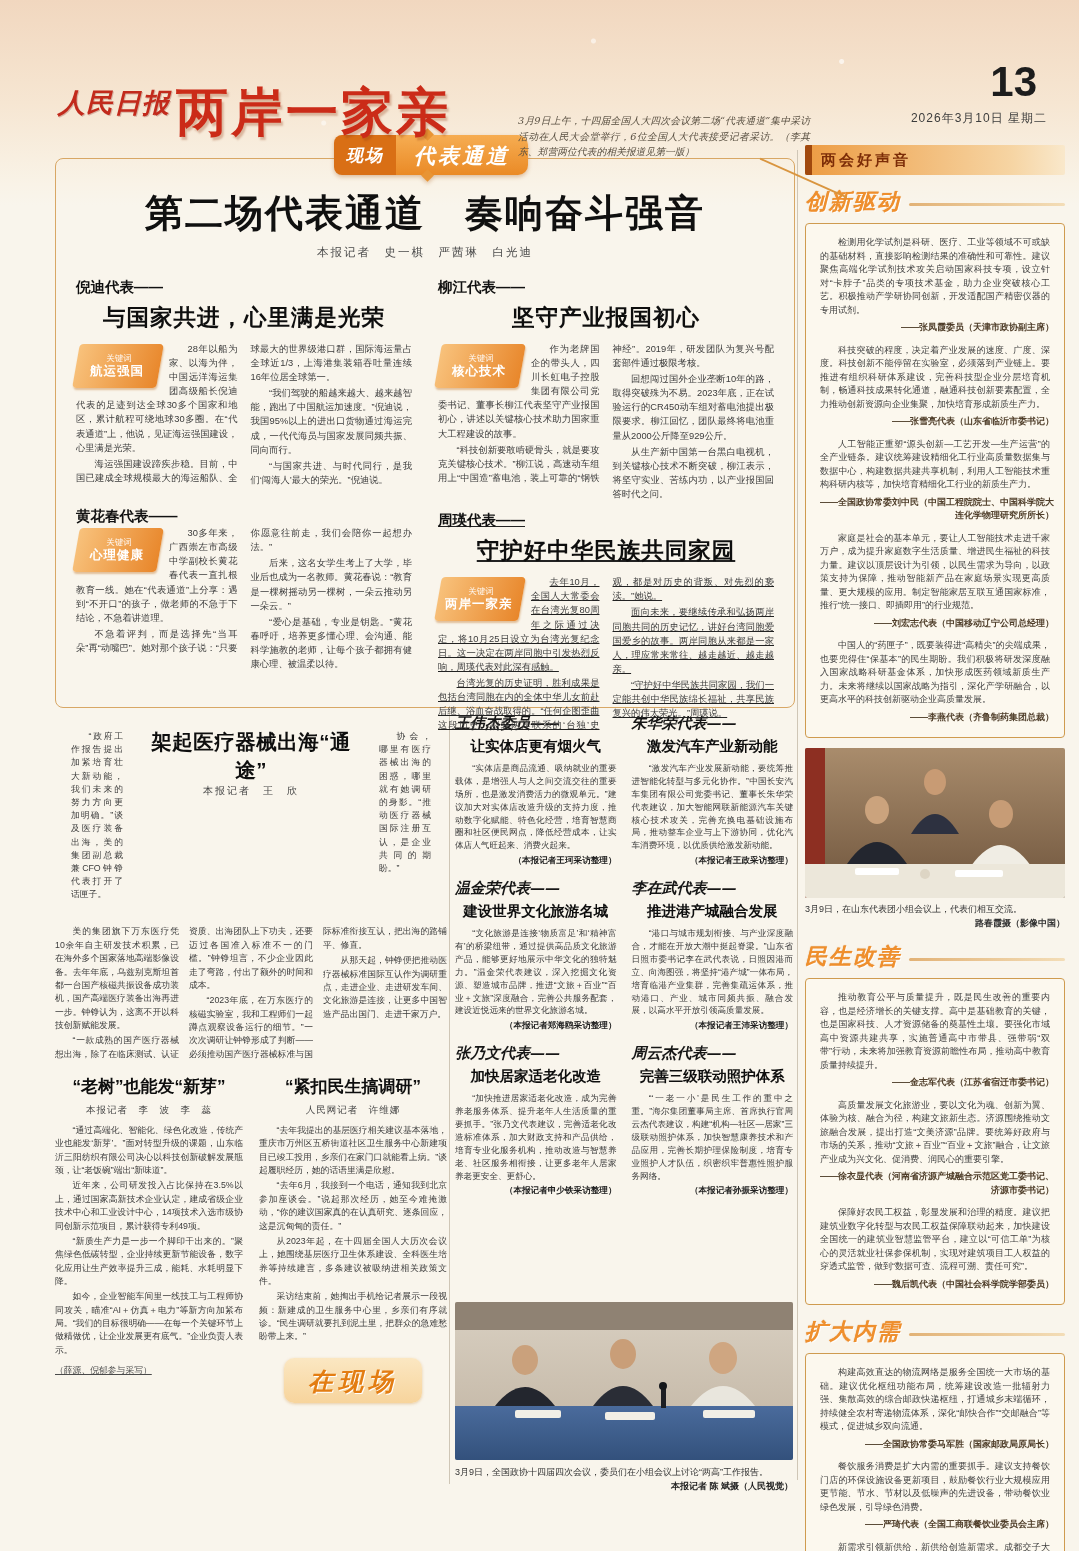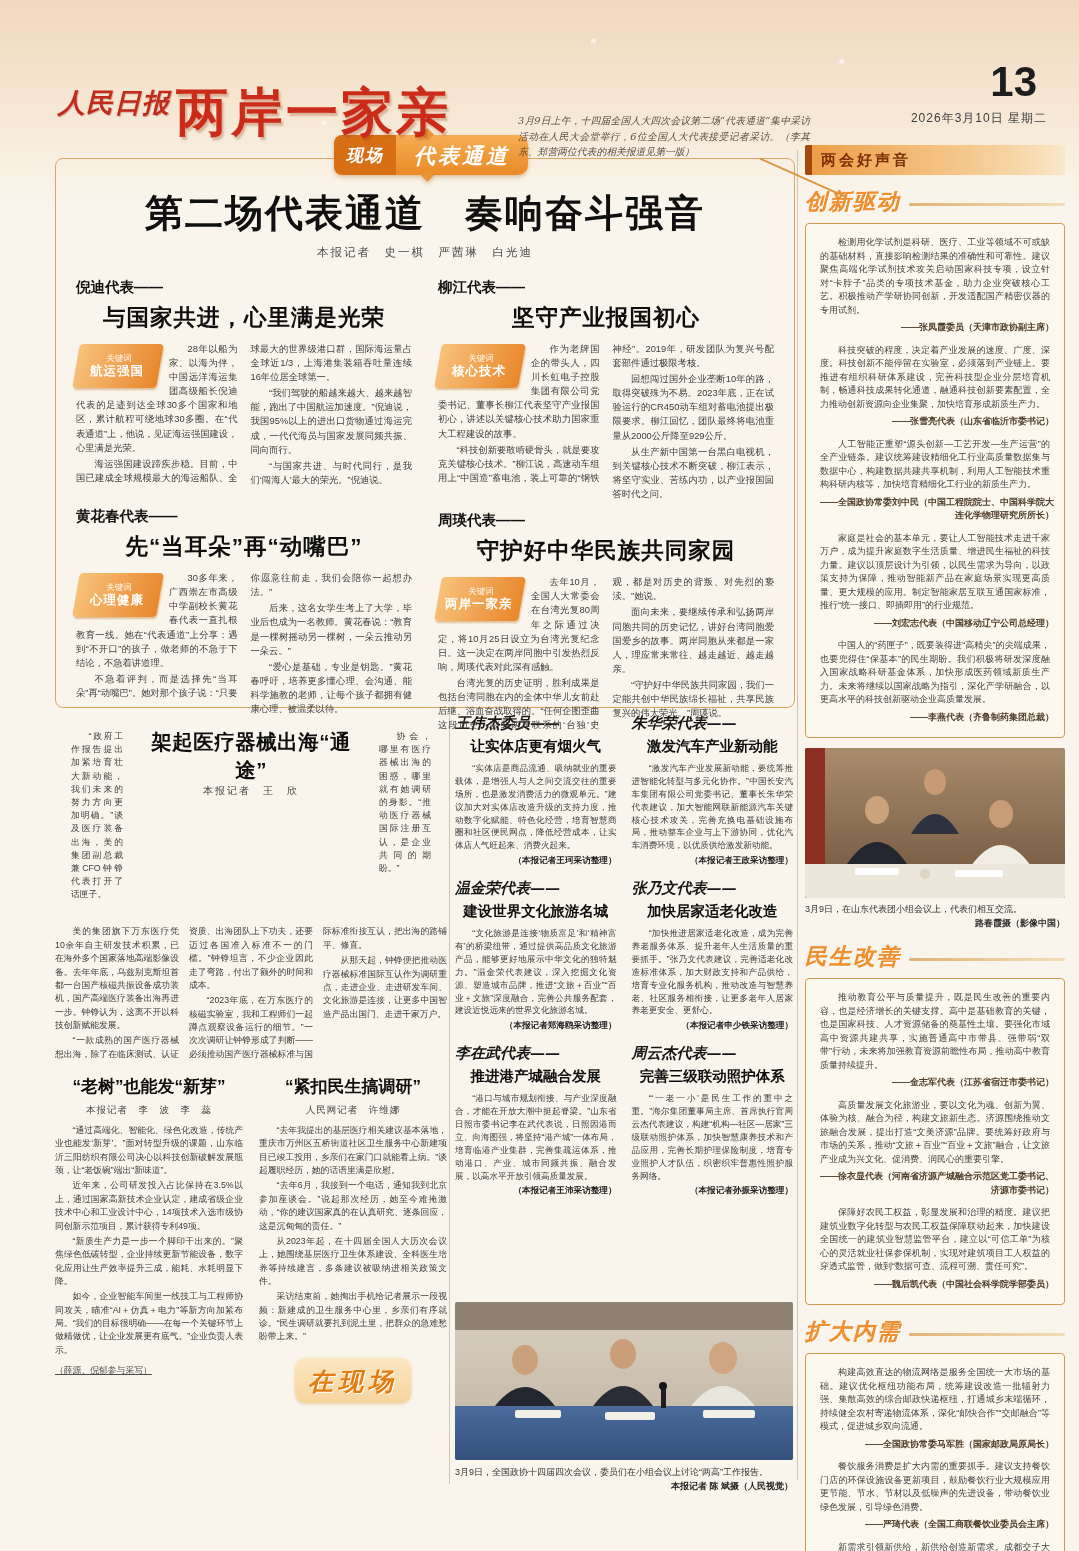--- a/index.html
+++ b/index.html
@@ -50,21 +50,21 @@
   .ml-titlebox{text-align:center;padding-top:14px;}
   .ml-titlebox h2{margin:0;font-size:20.5px;font-weight:900;color:#0e0e0e;letter-spacing:.5px;}
   .ml-titlebox .ml-byline{margin-top:0;font-size:10px;color:#444;letter-spacing:2px;}
   .ml-body{margin-top:8px;column-count:3;column-gap:10px;font-size:8.8px;line-height:1.52;color:#3b3b3b;text-align:justify;}
   .ml-body p{margin:0 0 2px;text-indent:2em;}
   .ml-subs{margin-top:12px;display:grid;grid-template-columns:1fr 1fr;column-gap:16px;}
   .sub h3{margin:2px 0 6px;text-align:center;font-size:17px;font-weight:900;color:#0e0e0e;}
   .sub .sub-byline{text-align:center;font-size:9.5px;color:#444;letter-spacing:1px;margin-bottom:7px;}
   .sub p{margin:0 0 2px;font-size:8.8px;line-height:1.52;color:#3b3b3b;text-align:justify;text-indent:2em;}
   .contrib-note{margin-top:8px;font-size:8.8px;color:#4a4a4a;text-decoration:underline;}
-  .scene-badge{margin:14px auto 0;width:116px;text-align:center;background:linear-gradient(180deg,#fbe7c2,#f7d49c);
+  .scene-badge{margin:14px auto 0;width:138px;text-align:center;background:linear-gradient(180deg,#fbe7c2,#f7d49c);
       border-radius:10px;padding:7px 0 5px;box-shadow:0 1px 3px rgba(200,130,40,.35);}
   .scene-badge span{font-size:25px;font-weight:900;font-style:italic;letter-spacing:5px;color:#e37d12;text-shadow:1px 1px 0 #fff;}
   
   .shorts{position:absolute;left:455px;top:714px;width:338px;display:grid;grid-template-columns:1fr 1fr;column-gap:15px;row-gap:12px;}
   .short .sp{font-family:"DejaVu Serif",serif;font-style:italic;font-weight:bold;font-size:15px;color:#161616;}
   .short h3{margin:4px 0 6px;text-align:center;font-size:14.5px;font-weight:900;color:#0e0e0e;}
   .short p{margin:0;font-size:8.6px;line-height:1.5;color:#3b3b3b;text-align:justify;text-indent:2em;}
   .short .ending{display:block;text-indent:0;text-align:right;font-weight:700;color:#222;margin-top:2px;}
   
   .photo{display:block;border-radius:2px;}
@@ -122,21 +122,20 @@
               <span class="kwv">航运强国</span>
             </div>
             <p>28年以船为家、以海为伴，中国远洋海运集团高级船长倪迪代表的足迹到达全球30多个国家和地区，累计航程可绕地球30多圈。在“代表通道”上，他说，见证海运强国建设，心里满是光荣。</p>
             <p>海运强国建设蹄疾步稳。目前，中国已建成全球规模最大的海运船队、全球最大的世界级港口群，国际海运量占全球近1/3，上海港集装箱吞吐量连续16年位居全球第一。</p>
             <p>“我们驾驶的船越来越大、越来越智能，跑出了中国航运加速度。”倪迪说，我国95%以上的进出口货物通过海运完成，一代代海员与国家发展同频共振、同向而行。</p>
             <p>“与国家共进、与时代同行，是我们‘闯海人’最大的荣光。”倪迪说。</p>
           </div>
         </article>
         <article class="story" style="margin-top:20px;">
           <div class="rep">黄花春代表——</div>
-          <h2>先“当耳朵”再“动嘴巴”</h2>
           <div class="sbody">
             <div class="kw">
               <span class="kwl">关键词</span>
               <span class="kwv">心理健康</span>
             </div>
             <p>30多年来，广西崇左市高级中学副校长黄花春代表一直扎根教育一线。她在“代表通道”上分享：遇到“不开口”的孩子，做老师的不急于下结论，不急着讲道理。</p>
             <p>不急着评判，而是选择先“当耳朵”再“动嘴巴”。她对那个孩子说：“只要你愿意往前走，我们会陪你一起想办法。”</p>
             <p>后来，这名女学生考上了大学，毕业后也成为一名教师。黄花春说：“教育是一棵树摇动另一棵树，一朵云推动另一朵云。”</p>
             <p>“爱心是基础，专业是钥匙。”黄花春呼吁，培养更多懂心理、会沟通、能科学施教的老师，让每个孩子都拥有健康心理、被温柔以待。</p>
           </div>
@@ -150,21 +149,21 @@
             <div class="kw">
               <span class="kwl">关键词</span>
               <span class="kwv">核心技术</span>
             </div>
             <p>作为老牌国企的带头人，四川长虹电子控股集团有限公司党委书记、董事长柳江代表坚守产业报国初心，讲述以关键核心技术助力国家重大工程建设的故事。</p>
             <p>“科技创新要敢啃硬骨头，就是要攻克关键核心技术。”柳江说，高速动车组用上“中国造”蓄电池，装上可靠的“钢铁神经”。2019年，研发团队为复兴号配套部件通过极限考核。</p>
             <p>回想闯过国外企业垄断10年的路，取得突破殊为不易。2023年底，正在试验运行的CR450动车组对蓄电池提出极限要求。柳江回忆，团队最终将电池重量从2000公斤降至929公斤。</p>
             <p>从生产新中国第一台黑白电视机，到关键核心技术不断突破，柳江表示，将坚守实业、苦练内功，以产业报国回答时代之问。</p>
           </div>
         </article>
-        <article class="story" style="">
+        <article class="story" style="text-decoration:underline;">
           <div class="rep">周瑛代表——</div>
           <h2>守护好中华民族共同家园</h2>
           <div class="sbody">
             <div class="kw">
               <span class="kwl">关键词</span>
               <span class="kwv">两岸一家亲</span>
             </div>
             <p>去年10月，全国人大常委会在台湾光复80周年之际通过决定，将10月25日设立为台湾光复纪念日。这一决定在两岸同胞中引发热烈反响，周瑛代表对此深有感触。</p>
             <p>台湾光复的历史证明，胜利成果是包括台湾同胞在内的全体中华儿女前赴后继、浴血奋战取得的。“任何企图歪曲这段历史、割裂两岸联系的‘台独’史观，都是对历史的背叛、对先烈的亵渎。”她说。</p>
             <p>面向未来，要继续传承和弘扬两岸同胞共同的历史记忆，讲好台湾同胞爱国爱乡的故事。两岸同胞从来都是一家人，理应常来常往、越走越近、越走越亲。</p>
@@ -228,28 +227,28 @@
       <div class="sp">朱华荣代表——</div>
       <h3>激发汽车产业新动能</h3>
       <p><span>“激发汽车产业发展新动能，要统筹推进智能化转型与多元化协作。”中国长安汽车集团有限公司党委书记、董事长朱华荣代表建议，加大智能网联新能源汽车关键核心技术攻关，完善充换电基础设施布局，推动整车企业与上下游协同，优化汽车消费环境，以优质供给激发新动能。</span><span class="ending">（本报记者王政采访整理）</span></p>
     </div>
     <div class="short">
       <div class="sp">温金荣代表——</div>
       <h3>建设世界文化旅游名城</h3>
       <p><span>“文化旅游是连接‘物质富足’和‘精神富有’的桥梁纽带，通过提供高品质文化旅游产品，能够更好地展示中华文化的独特魅力。”温金荣代表建议，深入挖掘文化资源、塑造城市品牌，推进“文旅＋百业”“百业＋文旅”深度融合，完善公共服务配套，建设近悦远来的世界文化旅游名城。</span><span class="ending">（本报记者郑海鸥采访整理）</span></p>
     </div>
     <div class="short">
+      <div class="sp">李在武代表——</div>
+      <h3>推进港产城融合发展</h3>
+      <p><span>“港口与城市规划衔接、与产业深度融合，才能在开放大潮中挺起脊梁。”山东省日照市委书记李在武代表说，日照因港而立、向海图强，将坚持“港产城”一体布局，培育临港产业集群，完善集疏运体系，推动港口、产业、城市同频共振、融合发展，以高水平开放引领高质量发展。</span><span class="ending">（本报记者王沛采访整理）</span></p>
+    </div>
+    <div class="short">
       <div class="sp">张乃文代表——</div>
       <h3>加快居家适老化改造</h3>
       <p><span>“加快推进居家适老化改造，成为完善养老服务体系、提升老年人生活质量的重要抓手。”张乃文代表建议，完善适老化改造标准体系，加大财政支持和产品供给，培育专业化服务机构，推动改造与智慧养老、社区服务相衔接，让更多老年人居家养老更安全、更舒心。</span><span class="ending">（本报记者申少铁采访整理）</span></p>
-    </div>
-    <div class="short">
-      <div class="sp">李在武代表——</div>
-      <h3>推进港产城融合发展</h3>
-      <p><span>“港口与城市规划衔接、与产业深度融合，才能在开放大潮中挺起脊梁。”山东省日照市委书记李在武代表说，日照因港而立、向海图强，将坚持“港产城”一体布局，培育临港产业集群，完善集疏运体系，推动港口、产业、城市同频共振、融合发展，以高水平开放引领高质量发展。</span><span class="ending">（本报记者王沛采访整理）</span></p>
     </div>
     <div class="short">
       <div class="sp">周云杰代表——</div>
       <h3>完善三级联动照护体系</h3>
       <p><span>“‘一老一小’是民生工作的重中之重。”海尔集团董事局主席、首席执行官周云杰代表建议，构建“机构—社区—居家”三级联动照护体系，加快智慧康养技术和产品应用，完善长期护理保险制度，培育专业照护人才队伍，织密织牢普惠性照护服务网络。</span><span class="ending">（本报记者孙振采访整理）</span></p>
     </div>
   </section>
 
   <div class="bottom-photo-wrap">
     <svg class="photo" width="338" height="158" viewBox="0 0 338 158">

